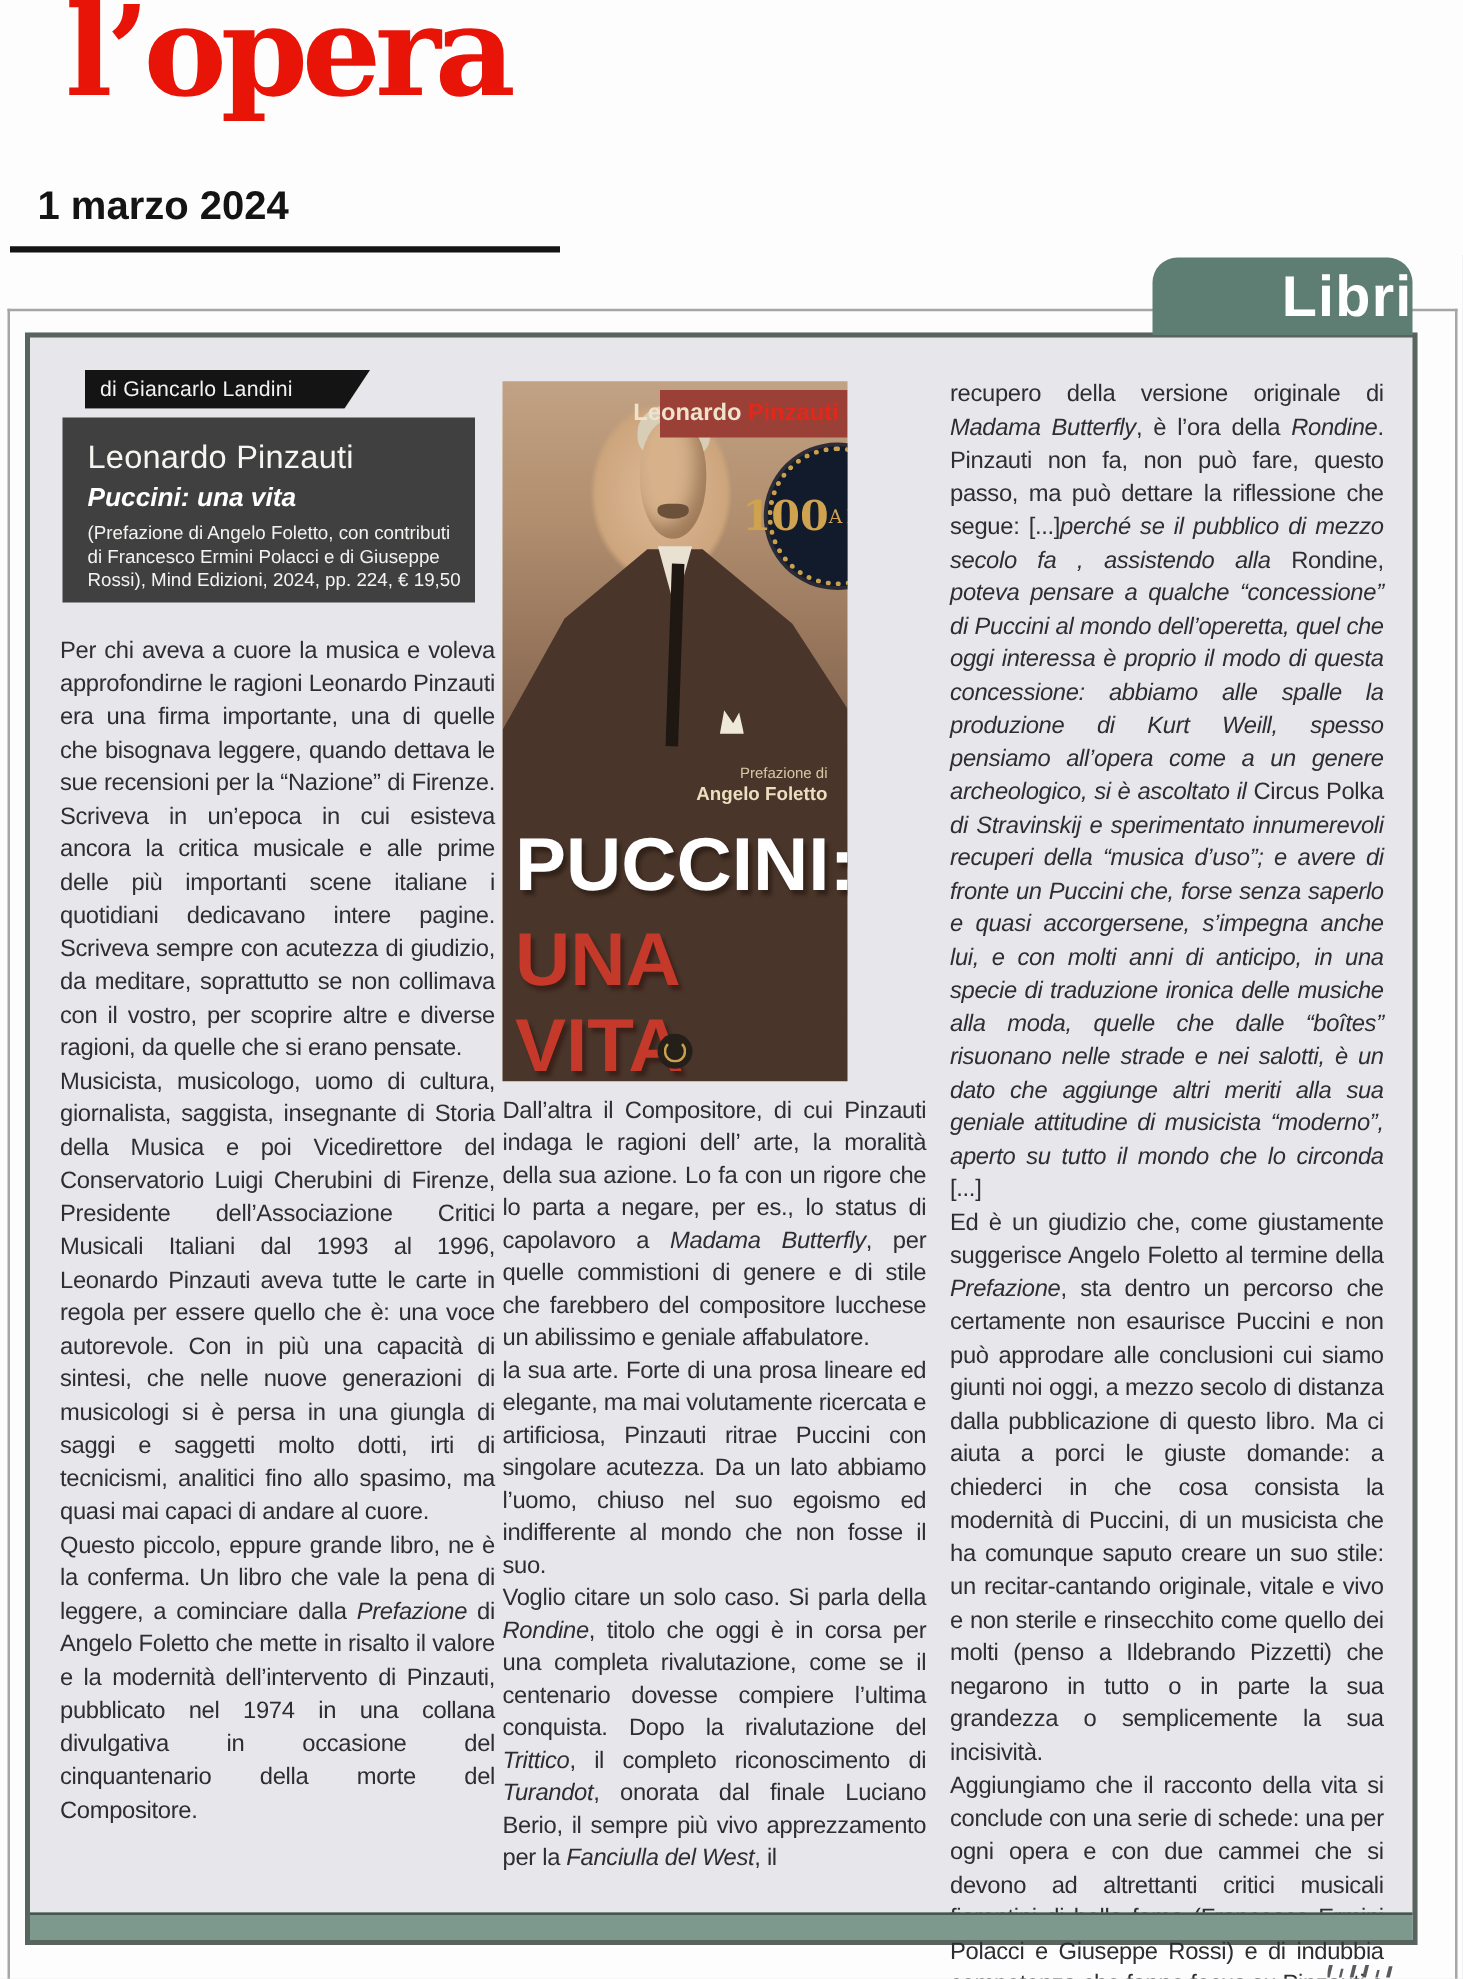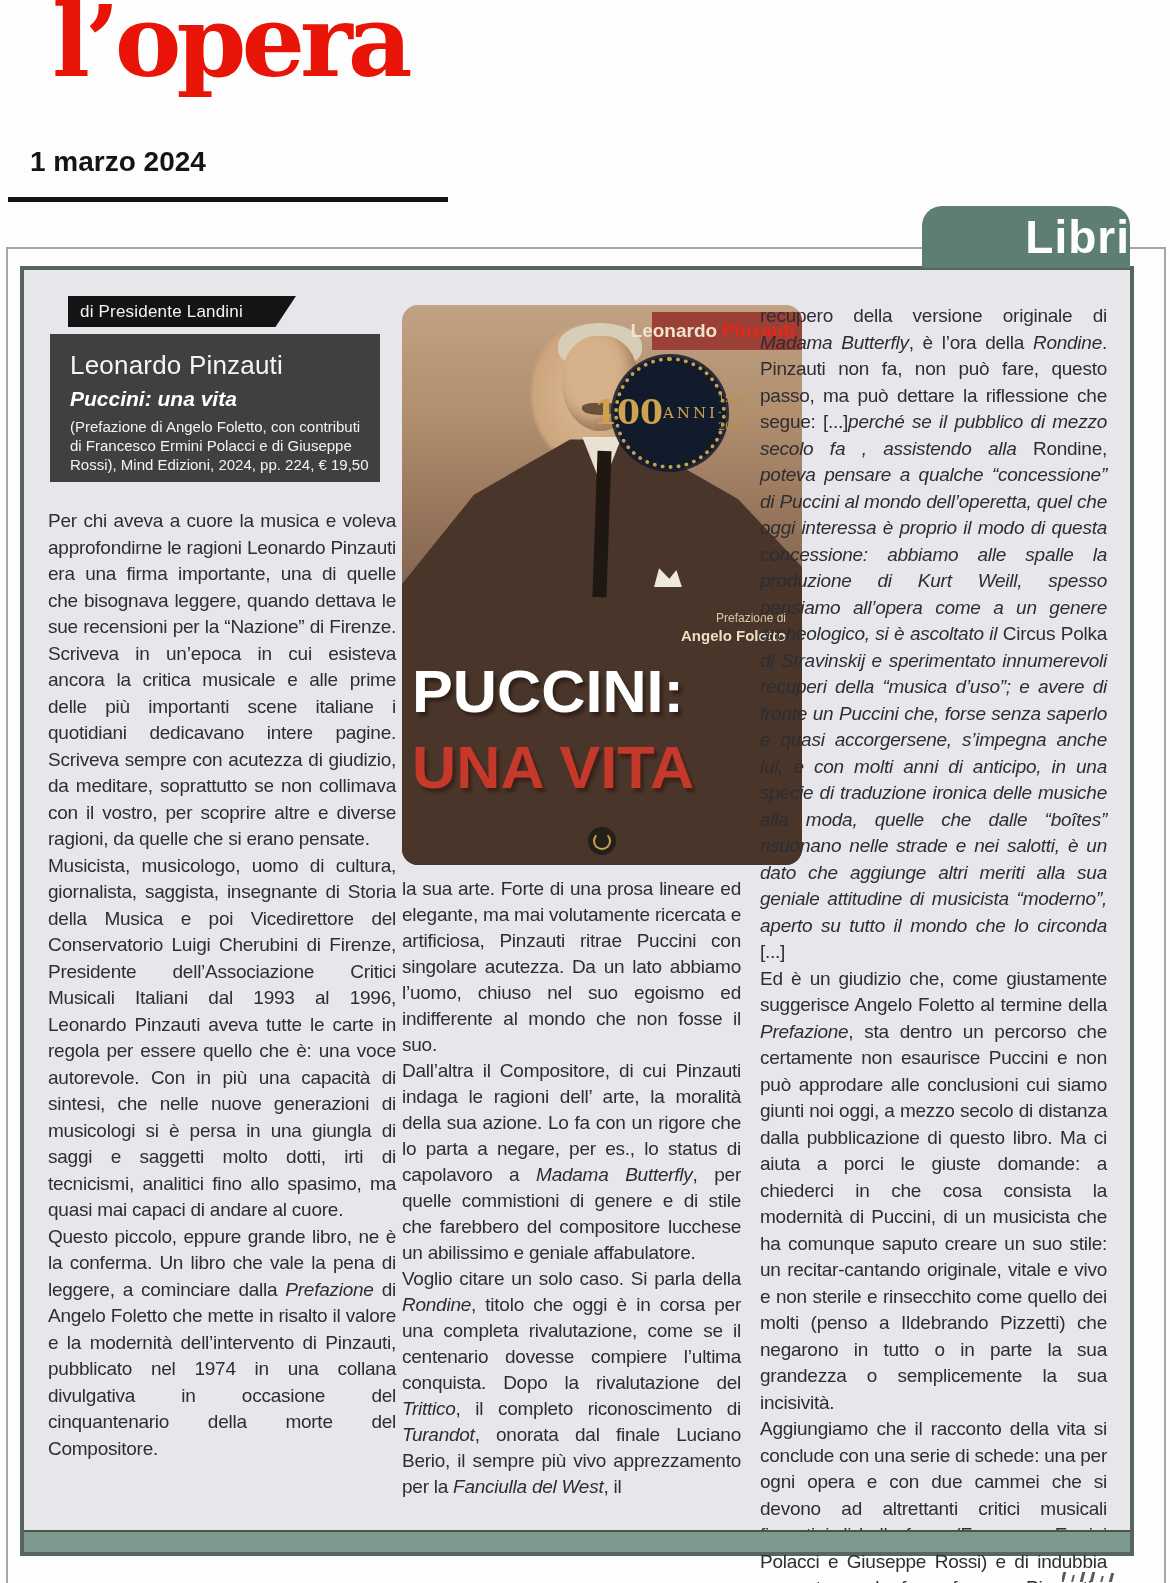--- a/index.html
+++ b/index.html
@@ -10,21 +10,21 @@
     -webkit-font-smoothing:antialiased;
   }
   
   .masthead{
     position:absolute;left:52px;top:-18px;
     font-family:"DejaVu Serif", serif;font-weight:bold;
     font-size:100px;letter-spacing:-5px;color:#e81408;
   }
   .date-line{
     position:absolute;left:30px;top:146px;
-    font-size:28px;font-weight:bold;color:#141414;letter-spacing:0;
+    font-size:32px;font-weight:bold;color:#141414;letter-spacing:0;
   }
   .date-rule{
     position:absolute;left:8px;top:197px;width:440px;height:5px;background:#141414;
   }
   
   .outer-frame{
     position:absolute;left:6px;top:247px;width:1156px;height:1400px;
     border:2px solid #a6a6a6;border-bottom:none;background:transparent;
   }
   
@@ -61,24 +61,24 @@
   .info-details{font-size:15px;line-height:19px;color:#f1f4f0;margin-top:6px;width:300px;}
   
   .col{position:absolute;text-align:justify;font-size:19px;line-height:26.5px;letter-spacing:-.25px;color:#2e2d31;}
   .col p{margin:0;}
   .col .it{font-style:italic;}
   .col-left{left:24px;top:238px;width:348px;}
   .col-mid{left:378px;top:606px;width:339px;line-height:26px;}
   .col-right{left:736px;top:33px;width:347px;}
   
   .cover{
-    position:absolute;left:378px;top:35px;width:400px;height:560px;
+    position:absolute;left:378px;top:35px;width:276px;height:560px;
     overflow:hidden;background:
       radial-gradient(95px 120px at 46% 16%, #dcba96 0%, #cda57d 55%, rgba(0,0,0,0) 60%),
-      linear-gradient(180deg,#c2a284 0%,#b08e6e 20%,#93725a 40%,#74573f 62%,#57402f 100%); border-radius: 16px;
+      linear-gradient(180deg,#c2a284 0%,#b08e6e 20%,#93725a 40%,#74573f 62%,#57402f 100%);
   }
   .cov-hair{position:absolute;left:39%;top:3.2%;width:21%;height:8%;background:#d8cdb6;border-radius:50% 50% 40% 40%;}
   .cov-head{position:absolute;left:40%;top:5.5%;width:19%;height:17%;background:#d6b18a;border-radius:46% 46% 52% 52%;box-shadow:inset -8px -10px 14px rgba(90,55,30,.45);}
   .cov-mustache{position:absolute;left:45%;top:17.5%;width:9%;height:2.2%;background:#6b5139;border-radius:40% 40% 60% 60%;}
   .cov-suit{position:absolute;left:0;top:24%;width:100%;height:76%;background:#49352a;
     clip-path:polygon(42% 0,58% 0,84% 14%,100% 30%,100% 100%,0 100%,0 34%,18% 13%);}
   .cov-shirt{position:absolute;left:45%;top:23.5%;width:10%;height:9%;background:#e9e2d2;clip-path:polygon(0 0,100% 0,50% 100%);}
   .cov-tie{position:absolute;left:48.2%;top:26%;width:3.6%;height:26%;background:#1f1712;transform:rotate(2deg);}
   .cov-pocket{position:absolute;left:63%;top:47%;width:7%;height:3.4%;background:#efe9da;clip-path:polygon(0 100%,18% 0,55% 55%,80% 10%,100% 100%);}
   .cov-band{
@@ -128,21 +128,21 @@
 <div class="date-rule"></div>
 
 <div class="outer-frame"></div>
 <div class="section-tab">
   <span>Libri</span>
 </div>
 
 <div class="panel">
 
   <div class="byline-box">
-    <span>di Presidente Landini</span>
+    <span>di Giancarlo Landini</span>
   </div>
 
   <div class="info-box">
     <div class="info-author">Leonardo Pinzauti</div>
     <div class="info-title">Puccini: una vita</div>
     <div class="info-details">(Prefazione di Angelo Foletto, con contributi di Francesco Ermini Polacci e di Giuseppe Rossi), Mind Edizioni, 2024, pp. 224, € 19,50</div>
   </div>
 
   <div class="col col-left">
     <p><span>Per chi aveva a cuore la musica e voleva approfondirne le ragioni Leonardo Pinzauti era una firma importante, una di quelle che bisognava leggere, quando dettava le sue recensioni per la “Nazione” di Firenze. Scriveva in un’epoca in cui esisteva ancora la critica musicale e alle prime delle più importanti scene italiane i quotidiani dedicavano intere pagine. Scriveva sempre con acutezza di giudizio, da meditare, soprattutto se non collimava con il vostro, per scoprire altre e diverse ragioni, da quelle che si erano pensate.</span></p>
@@ -172,22 +172,22 @@
       <div class="p2">Angelo Foletto</div>
     </div>
     <div class="cov-t1">PUCCINI:</div>
     <div class="cov-t2">UNA VITA</div>
     <div class="cov-logo">
         <i></i>
       </div>
   </div>
 
   <div class="col col-mid">
+    <p><span>Dall’altra il Compositore, di cui Pinzauti indaga le ragioni dell’ arte, la moralità della sua azione. Lo fa con un rigore che lo parta a negare, per es., lo status di capolavoro a </span><span class="it">Madama Butterfly</span><span>, per quelle commistioni di genere e di stile che farebbero del compositore lucchese un abilissimo e geniale affabulatore.</span></p>
     <p><span>la sua arte. Forte di una prosa lineare ed elegante, ma mai volutamente ricercata e artificiosa, Pinzauti ritrae Puccini con singolare acutezza. Da un lato abbiamo l’uomo, chiuso nel suo egoismo ed indifferente al mondo che non fosse il suo.</span></p>
-    <p><span>Dall’altra il Compositore, di cui Pinzauti indaga le ragioni dell’ arte, la moralità della sua azione. Lo fa con un rigore che lo parta a negare, per es., lo status di capolavoro a </span><span class="it">Madama Butterfly</span><span>, per quelle commistioni di genere e di stile che farebbero del compositore lucchese un abilissimo e geniale affabulatore.</span></p>
     <p><span>Voglio citare un solo caso. Si parla della </span><span class="it">Rondine</span><span>, titolo che oggi è in corsa per una completa rivalutazione, come se il centenario dovesse compiere l’ultima conquista. Dopo la rivalutazione del </span><span class="it">Trittico</span><span>, il completo riconoscimento di </span><span class="it">Turandot</span><span>, onorata dal finale Luciano Berio, il sempre più vivo apprezzamento per la </span><span class="it">Fanciulla del West</span><span>, il</span></p>
   </div>
 
   <div class="col col-right">
     <p><span>recupero della versione originale di </span><span class="it">Madama Butterfly</span><span>, è l’ora della </span><span class="it">Rondine</span><span>. Pinzauti non fa, non può fare, questo passo, ma può dettare la riflessione che segue: [...]</span><span class="it">perché se il pubblico di mezzo secolo fa , assistendo alla </span><span>Rondine, </span><span class="it">poteva pensare a qualche “concessione” di Puccini al mondo dell’operetta, quel che oggi interessa è proprio il modo di questa concessione: abbiamo alle spalle la produzione di Kurt Weill, spesso pensiamo all’opera come a un genere archeologico, si è ascoltato il </span><span>Circus Polka </span><span class="it">di Stravinskij e sperimentato innumerevoli recuperi della “musica d’uso”; e avere di fronte un Puccini che, forse senza saperlo e quasi accorgersene, s’impegna anche lui, e con molti anni di anticipo, in una specie di traduzione ironica delle musiche alla moda, quelle che dalle “boîtes” risuonano nelle strade e nei salotti, è un dato che aggiunge altri meriti alla sua geniale attitudine di musicista “moderno”, aperto su tutto il mondo che lo circonda </span><span>[...]</span></p>
     <p><span>Ed è un giudizio che, come giustamente suggerisce Angelo Foletto al termine della </span><span class="it">Prefazione</span><span>, sta dentro un percorso che certamente non esaurisce Puccini e non può approdare alle conclusioni cui siamo giunti noi oggi, a mezzo secolo di distanza dalla pubblicazione di questo libro. Ma ci aiuta a porci le giuste domande: a chiederci in che cosa consista la modernità di Puccini, di un musicista che ha comunque saputo creare un suo stile: un recitar-cantando originale, vitale e vivo e non sterile e rinsecchito come quello dei molti (penso a Ildebrando Pizzetti) che negarono in tutto o in parte la sua grandezza o semplicemente la sua incisività.</span></p>
     <p><span>Aggiungiamo che il racconto della vita si conclude con una serie di schede: una per ogni opera e con due cammei che si devono ad altrettanti critici musicali fiorentini di bella fama (Francesco Ermini Polacci e Giuseppe Rossi) e di  indubbia competenza che fanno focus su Pinzauti e ci aiutano a meglio inquadrare l’uomo e lo studioso.</span></p>
   </div>
 
   <div class="panel-bottom-bar"></div>

